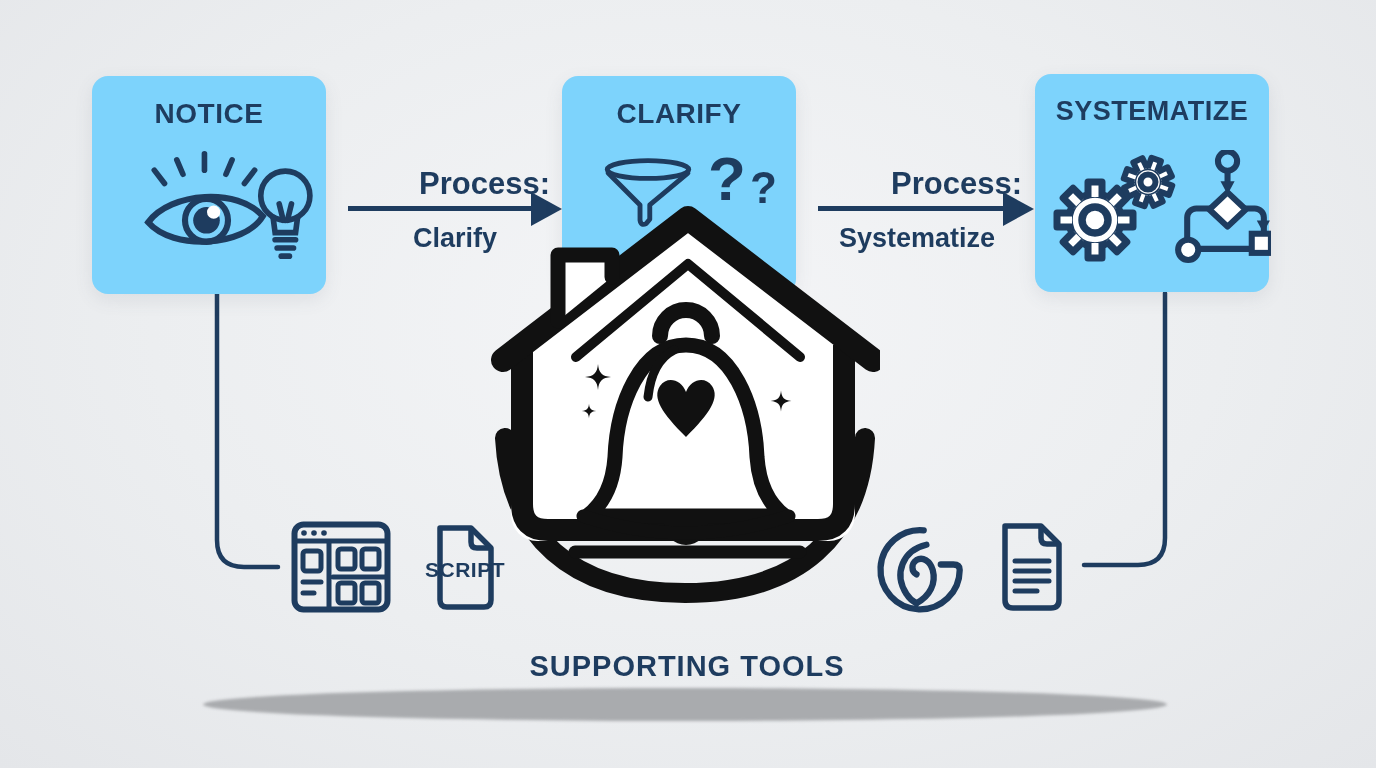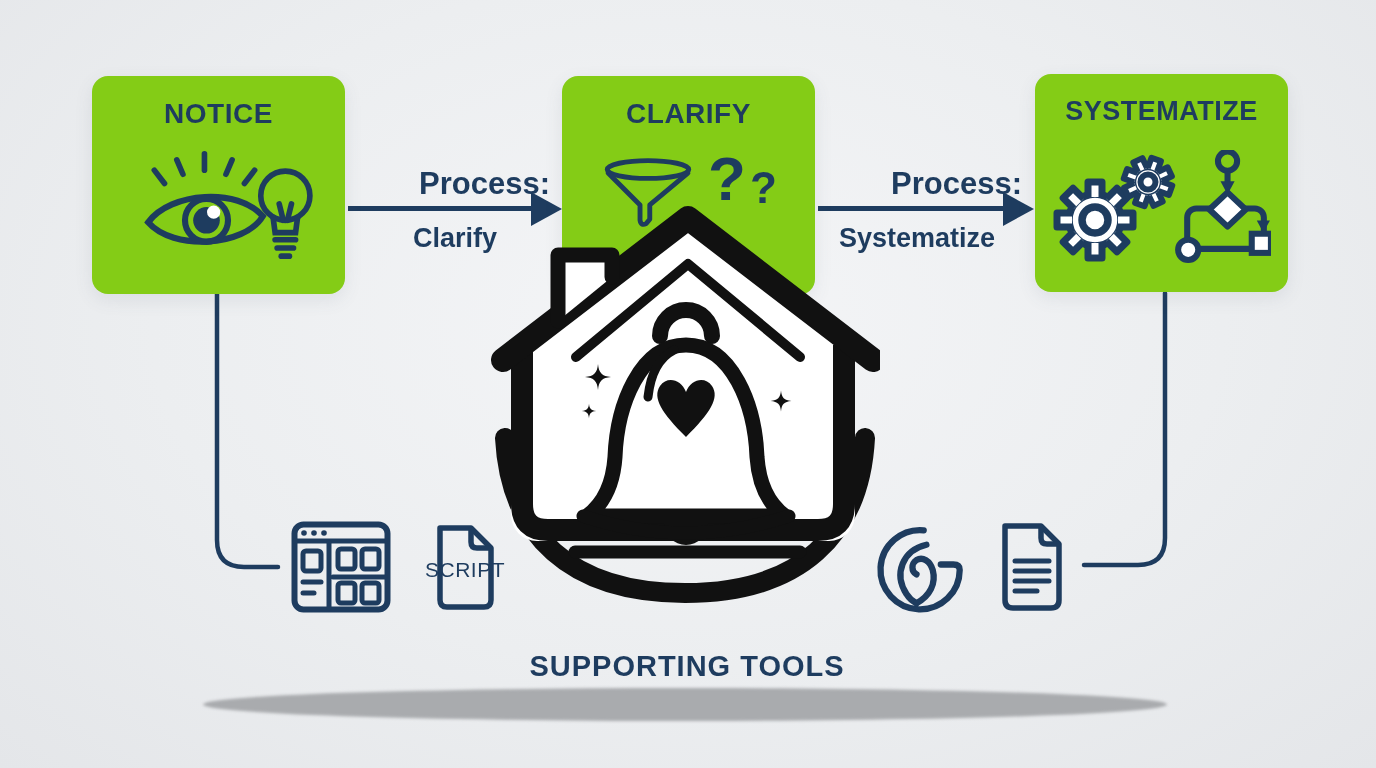--- a/index.html
+++ b/index.html
@@ -4,39 +4,39 @@
 <style>
   html,body{margin:0;padding:0;}
   body{
     width:1376px;height:768px;overflow:hidden;position:relative;
     font-family:"Liberation Sans","DejaVu Sans",sans-serif;
     background:radial-gradient(ellipse at 50% 42%, #f4f5f7 0%, #eceef0 55%, #e4e6e9 100%);
   }
   .abs{position:absolute;}
   
   .card{
-    position:absolute;width:253px;height:218px;background:#84cc16;border-radius:16px;
+    position:absolute;width:234px;height:218px;background:#7dd3fc;border-radius:16px;
     box-shadow:0 6px 18px rgba(80,90,105,.10);z-index:2;
   }
   .card h2{
     margin:0;position:absolute;top:22px;left:0;right:0;text-align:center;
     font-size:28px;font-weight:800;letter-spacing:.5px;color:#1e3c5f;
   }
   
   .arrow-line{position:absolute;height:5px;background:#1e3c5f;z-index:1;}
   .arrow-head{
     position:absolute;width:0;height:0;z-index:1;
     border-top:17px solid transparent;border-bottom:17px solid transparent;
     border-left:31px solid #1e3c5f;
   }
   .proc-top{position:absolute;text-align:right;font-size:31px;font-weight:600;color:#1e3c5f;z-index:1;}
   .proc-bot{position:absolute;text-align:center;font-size:27px;font-weight:700;color:#1e3c5f;z-index:1;}
   .qmark{position:absolute;font-weight:800;color:#1e3c5f;line-height:1;}
   .tool-label{
-    position:absolute;text-align:center;font-size:21px;font-weight:400;color:#1e3c5f;letter-spacing:.5px;z-index:4;
+    position:absolute;text-align:center;font-size:21px;font-weight:700;color:#1e3c5f;letter-spacing:.5px;z-index:4;
   }
   .support-label{
     position:absolute;left:447px;top:650px;width:480px;text-align:center;
     font-size:29px;font-weight:800;letter-spacing:1px;color:#1e3c5f;z-index:2;
   }
   .ground-shadow{
     position:absolute;left:203px;top:688px;width:964px;height:33px;border-radius:50%;
     background:#a9abae;filter:blur(1.5px);z-index:0;
   }
   svg{display:block;}

